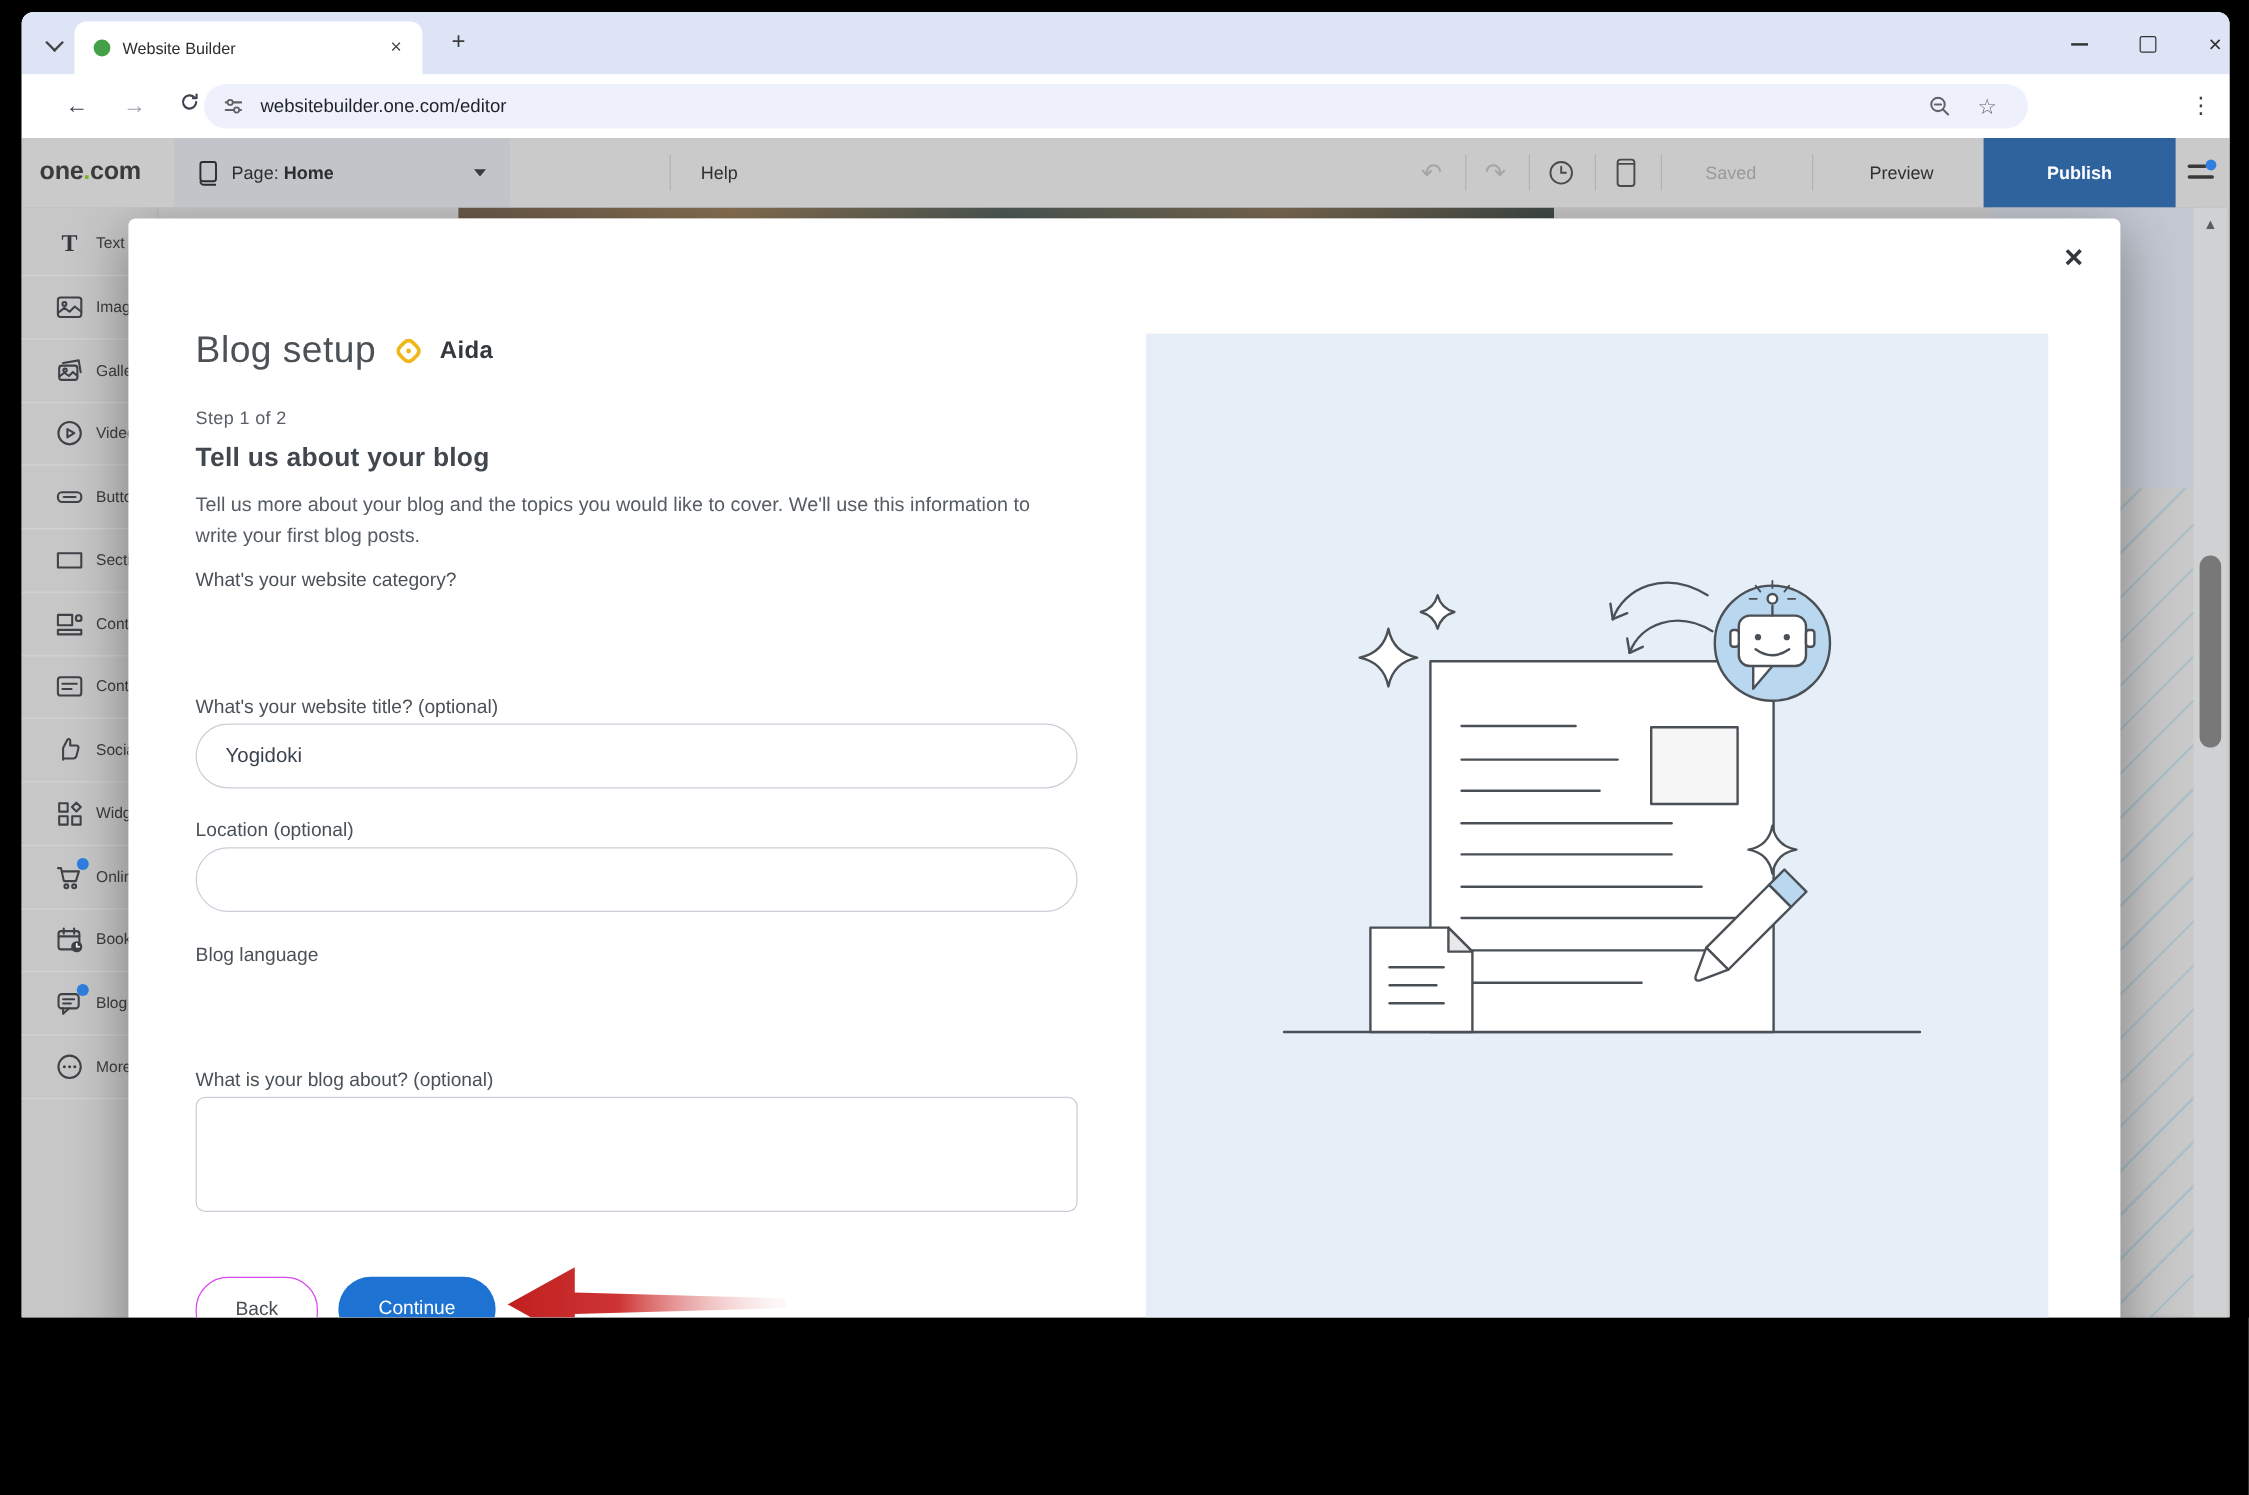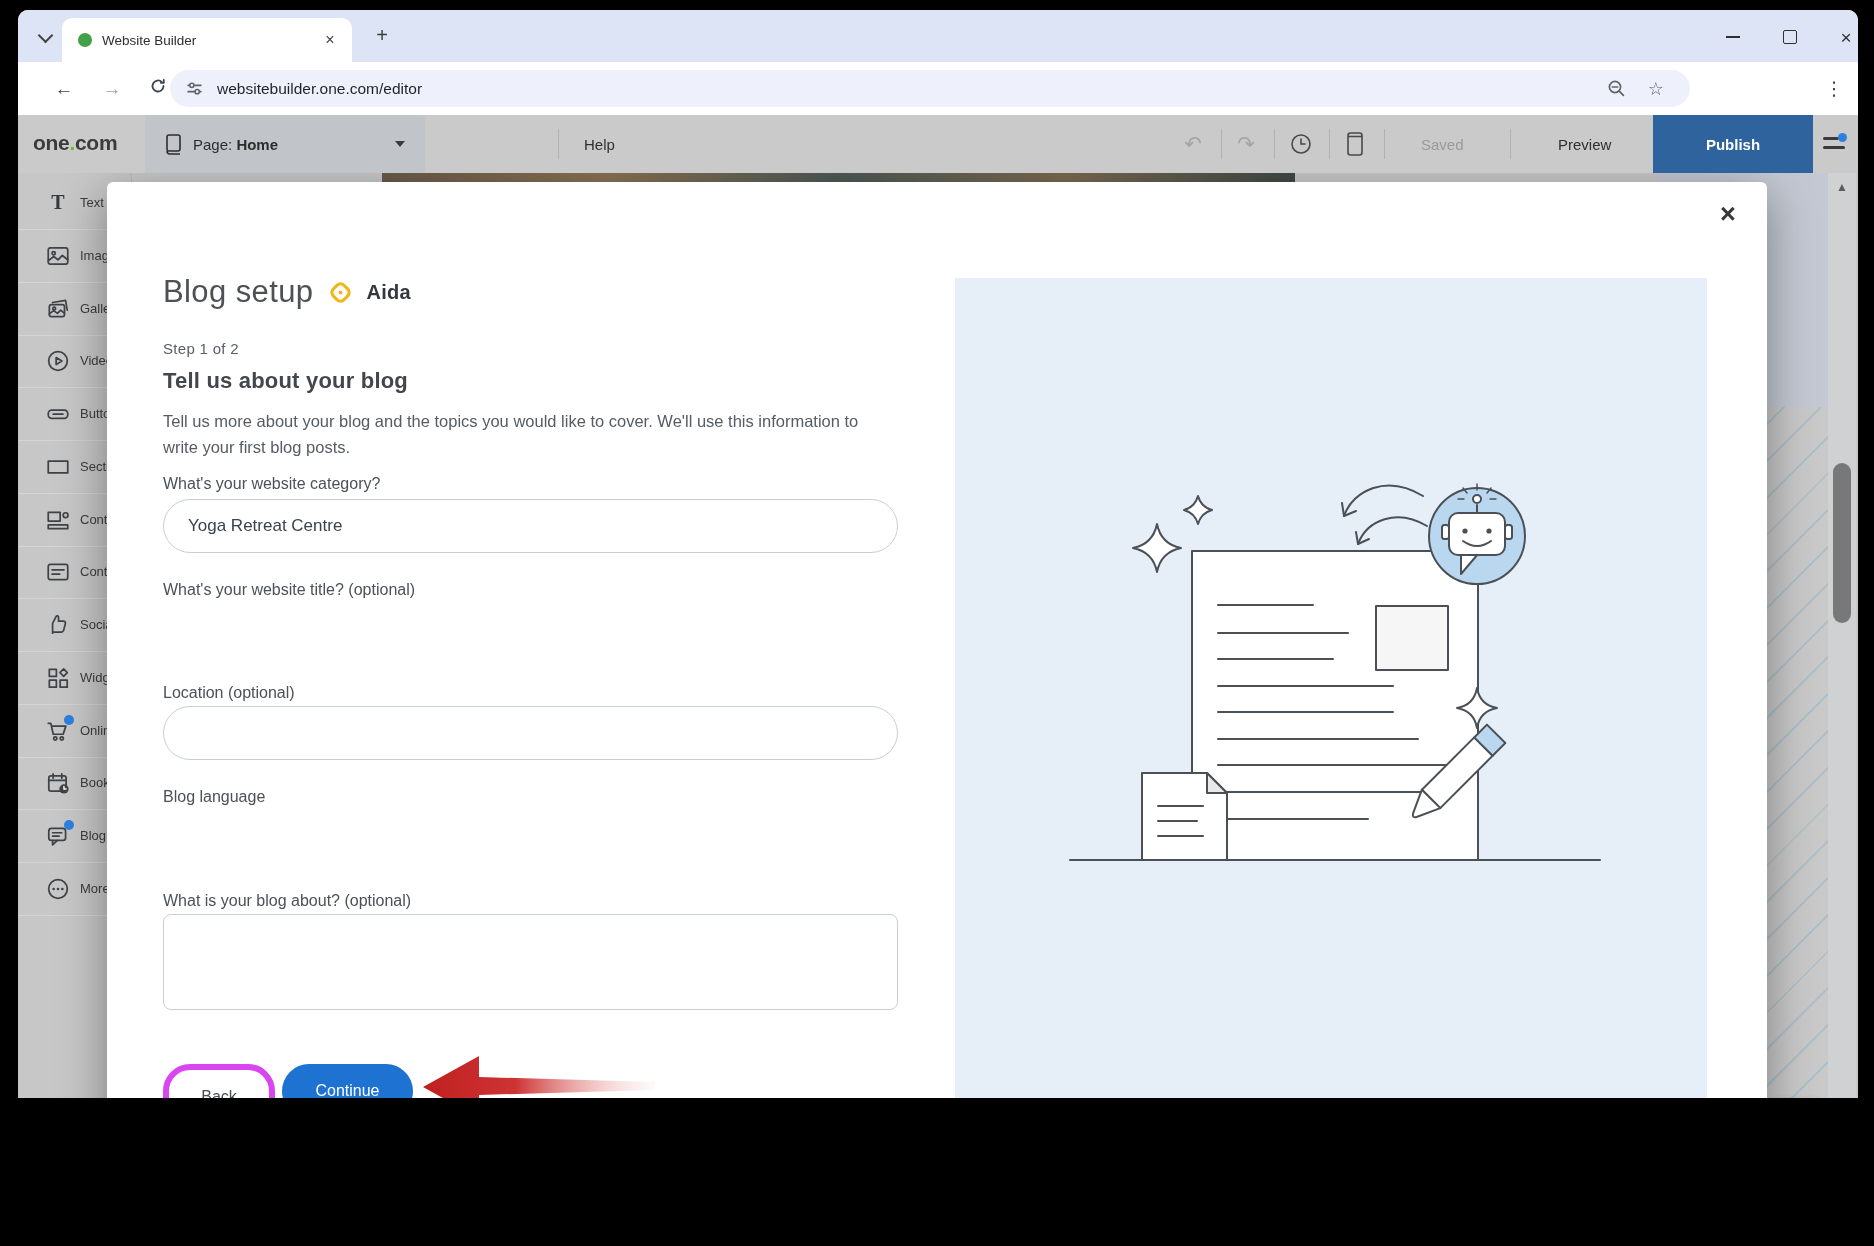--- a/index.html
+++ b/index.html
@@ -105,21 +105,21 @@
   .f-input{position:absolute;left:56px;width:735px;height:54px;border:1px solid #c9ced6;border-radius:27px;
            box-sizing:border-box;padding:0 24px;font-size:17px;color:#3a434c;background:#fff;outline:none;
            font-family:"Liberation Sans",sans-serif;}
   .f-select{position:absolute;left:56px;width:735px;height:54px;border:1px solid #c9ced6;border-radius:27px;
             box-sizing:border-box;display:flex;align-items:center;padding:0 24px;font-size:17px;color:#3a434c;}
   .f-select svg{margin-left:auto;}
   .f-textarea{position:absolute;left:56px;top:732px;width:735px;height:96px;border:1px solid #c9ced6;border-radius:8px;
               box-sizing:border-box;padding:12px 20px;font-size:17px;color:#3a434c;resize:none;outline:none;
               font-family:"Liberation Sans",sans-serif;}
   .btn-back{position:absolute;left:56px;top:882px;width:100px;height:54px;border-radius:27px;background:#fff;
-            border:6px solid #d946ef;font-size:16px;color:#474d52;display:flex;align-items:center;justify-content:center;}
+            border:1px solid #d946ef;font-size:16px;color:#474d52;display:flex;align-items:center;justify-content:center;}
   .btn-continue{position:absolute;left:175px;top:882px;width:131px;height:54px;border-radius:27px;background:#1D72D2;
             font-size:16px;font-weight:500;color:#fff;display:flex;align-items:center;justify-content:center;}
   .arrow-annot{position:absolute;left:312px;top:866px;}
   .illus{position:absolute;left:848px;top:96px;width:752px;height:843px;background:#e6eff8;}
 </style>
 </head>
 <body>
 
 <div id="screen">
  <div class="window">
@@ -363,23 +363,23 @@
               <circle cx="13.5" cy="13.5" r="2" fill="#F0B71B"></circle>
             </svg>
         <span class="aida-name">Aida</span>
       </div>
 
       <div class="m-step">Step 1 of 2</div>
       <div class="m-heading">Tell us about your blog</div>
       <div class="m-desc">Tell us more about your blog and the topics you would like to cover. We'll use this information to write your first blog posts.</div>
 
       <div class="f-label" style="top:293px">What's your website category?</div>
-      <input class="f-input" style="top: 317px;" value="Yoga Retreat Centre">
 
       <div class="f-label" style="top:399px">What's your website title? (optional)</div>
+      <input class="f-input" style="top: 421px;" value="Yogidoki">
 
       <div class="f-label" style="top:502px">Location (optional)</div>
       <input class="f-input" style="top: 524px;" value="">
 
       <div class="f-label" style="top:606px">Blog language</div>
 
       <div class="f-label" style="top:710px">What is your blog about? (optional)</div>
       <textarea class="f-textarea" style=""></textarea>
 
       <div class="btn-back">Back</div>

